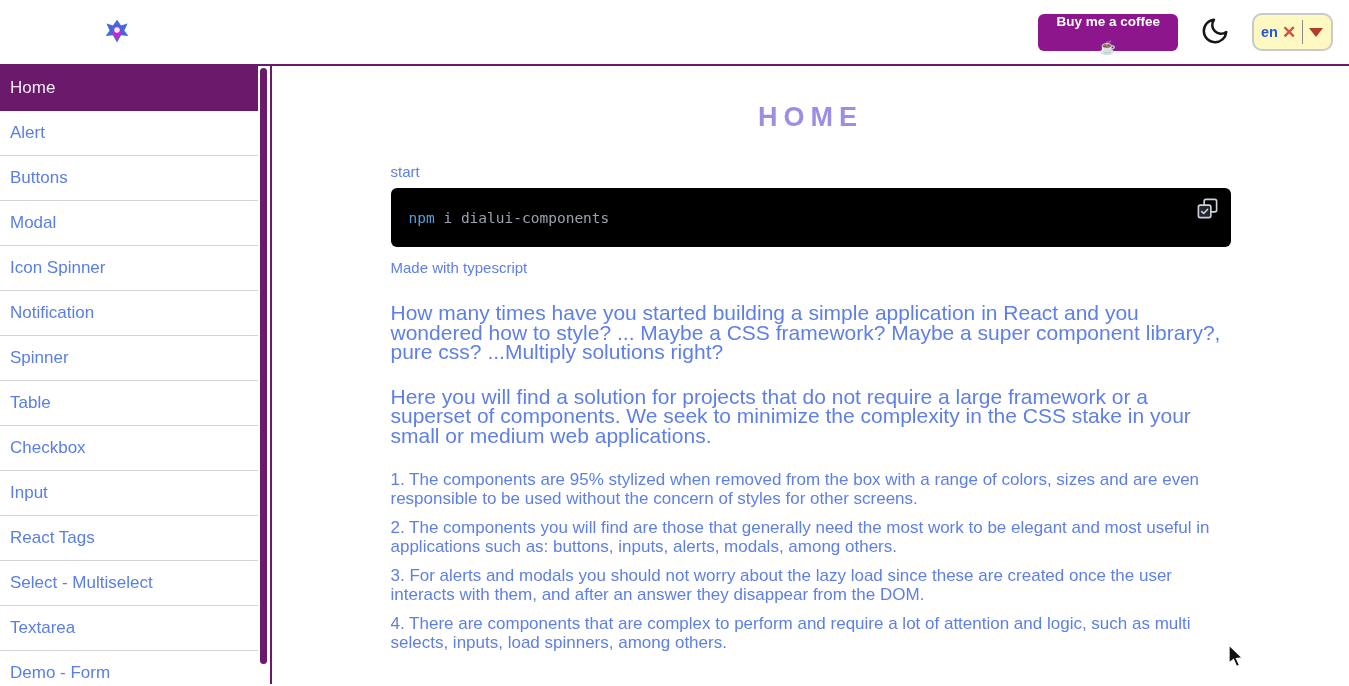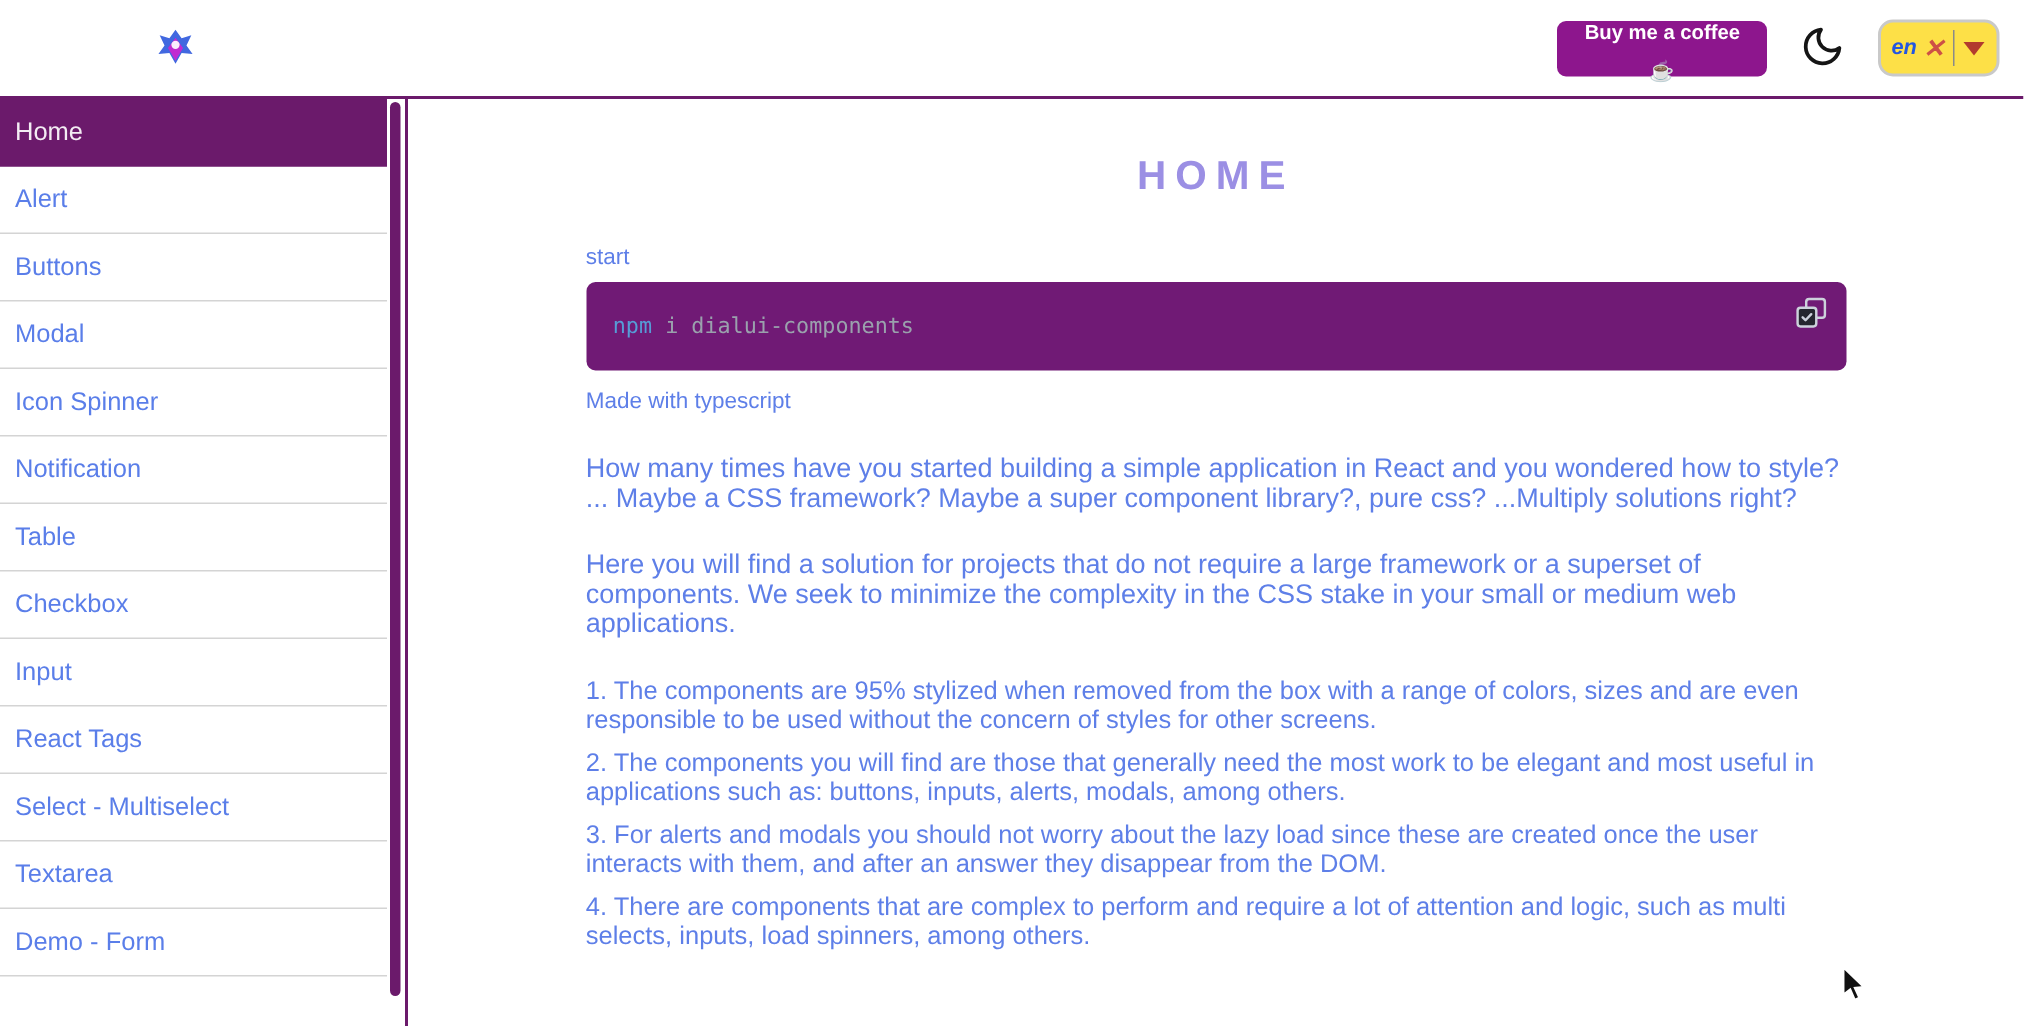--- a/index.html
+++ b/index.html
@@ -9,21 +9,21 @@
   
   .header { height: 66px; width: 100%; background: #fff; border-bottom: 2px solid #6b1a6b;
     display: flex; align-items: center; position: relative; }
   .logo { margin-left: 104px; width: 26px; height: 26px; display: inline-block; }
   .header-right { margin-left: auto; display: flex; align-items: center; gap: 22px; margin-right: 16px; }
   .buy-btn { background: #8d168d; color: #fff; border: none; border-radius: 6px;
     height: 37px; padding: 0 18px; font-size: 13.5px; font-weight: bold;
     font-family: "Liberation Sans", sans-serif; display: flex; align-items: center; gap: 10px; cursor: pointer; flex-direction: column; }
   .theme-btn { background: none; border: none; cursor: pointer; display: flex; align-items: center; padding: 0; }
   .lang-select { border: 2px solid #c9c9c9; border-radius: 10px; height: 38px; width: 81px;
-    display: flex; align-items: center; padding: 0 7px; gap: 4px; background: #fde047; cursor: pointer; font-style: italic; }
+    display: flex; align-items: center; padding: 0 7px; gap: 4px; background: #fef9c3; cursor: pointer; }
   .lang-value { color: #2356e0; font-weight: bold; font-size: 14.5px; }
   .lang-clear { color: #cd5146; font-size: 17px; font-weight: bold; line-height: 1; cursor: pointer; }
   .lang-divider { width: 1px; height: 24px; background: #8a8a8a; margin: 0 2px; }
   .lang-arrow { width: 0; height: 0; border-left: 7px solid transparent; border-right: 7px solid transparent;
     border-top: 9px solid #b23b2e; }
 
   
   .page { display: flex; height: 618px; }
 
   
@@ -34,30 +34,30 @@
   .nav-item.active { background: #6b1a6b; color: #f3ecf3; border-bottom-color: #6b1a6b; }
   .scroll-thumb { position: absolute; top: 2px; left: 260px; width: 7px; height: 596px;
     background: #6b1a6b; border-radius: 4px; }
 
   
   .main { flex: 1; padding-top: 36px; overflow: hidden; }
   .page-title { text-align: center; color: #9b8fe4; font-size: 27px; font-weight: 800;
     letter-spacing: 6px; margin-bottom: 30px; }
   .content { width: 840px; margin: 0 auto; }
   .link-line { color: #5e7fe8; font-size: 15px; display: inline-block; }
-  .code-block { margin-top: 7px; height: 59px; background: #701a75; border-radius: 6px;
+  .code-block { margin-top: 7px; height: 59px; background: #000000; border-radius: 6px;
     position: relative; display: flex; align-items: center; padding-left: 18px; }
   .code-text { font-family: "DejaVu Sans Mono", "Liberation Mono", monospace; font-size: 14.5px;
     white-space: pre; color: #9aa1ad; }
   .code-keyword { color: #569cd6; }
   .copy-btn { position: absolute; top: 9px; right: 12px; background: none; border: none;
     cursor: pointer; padding: 0; line-height: 0; }
   .made-with { margin-top: 12px; }
   .paragraphs { margin-top: 26px; }
-  .para { color: #5e7fe8; font-size: 18px; line-height: 19.5px; margin-bottom: 25px; }
+  .para { color: #5e7fe8; font-size: 21px; line-height: 19.5px; margin-bottom: 25px; }
   .points { margin-top: 2px; }
   .point { color: #5e7fe8; font-size: 17px; line-height: 19px; margin-bottom: 10px; }
 
   .cursor { position: absolute; left: 1226px; top: 644px; pointer-events: none; }
 </style>
 </head>
 <body>
 
 <header class="header">
   <span class="logo">
@@ -90,20 +90,21 @@
 
 <div class="page">
   <aside class="sidebar">
     <ul class="nav-list">
       <li class="nav-item active">Home</li>
       <li class="nav-item">Alert</li>
       <li class="nav-item">Buttons</li>
       <li class="nav-item">Modal</li>
       <li class="nav-item">Icon Spinner</li>
       <li class="nav-item">Notification</li>
+      <li class="nav-item">Spinner</li>
       <li class="nav-item">Table</li>
       <li class="nav-item">Checkbox</li>
       <li class="nav-item">Input</li>
       <li class="nav-item">React Tags</li>
       <li class="nav-item">Select - Multiselect</li>
       <li class="nav-item">Textarea</li>
       <li class="nav-item">Demo - Form</li>
     </ul>
     <div class="scroll-thumb"></div>
   </aside>

